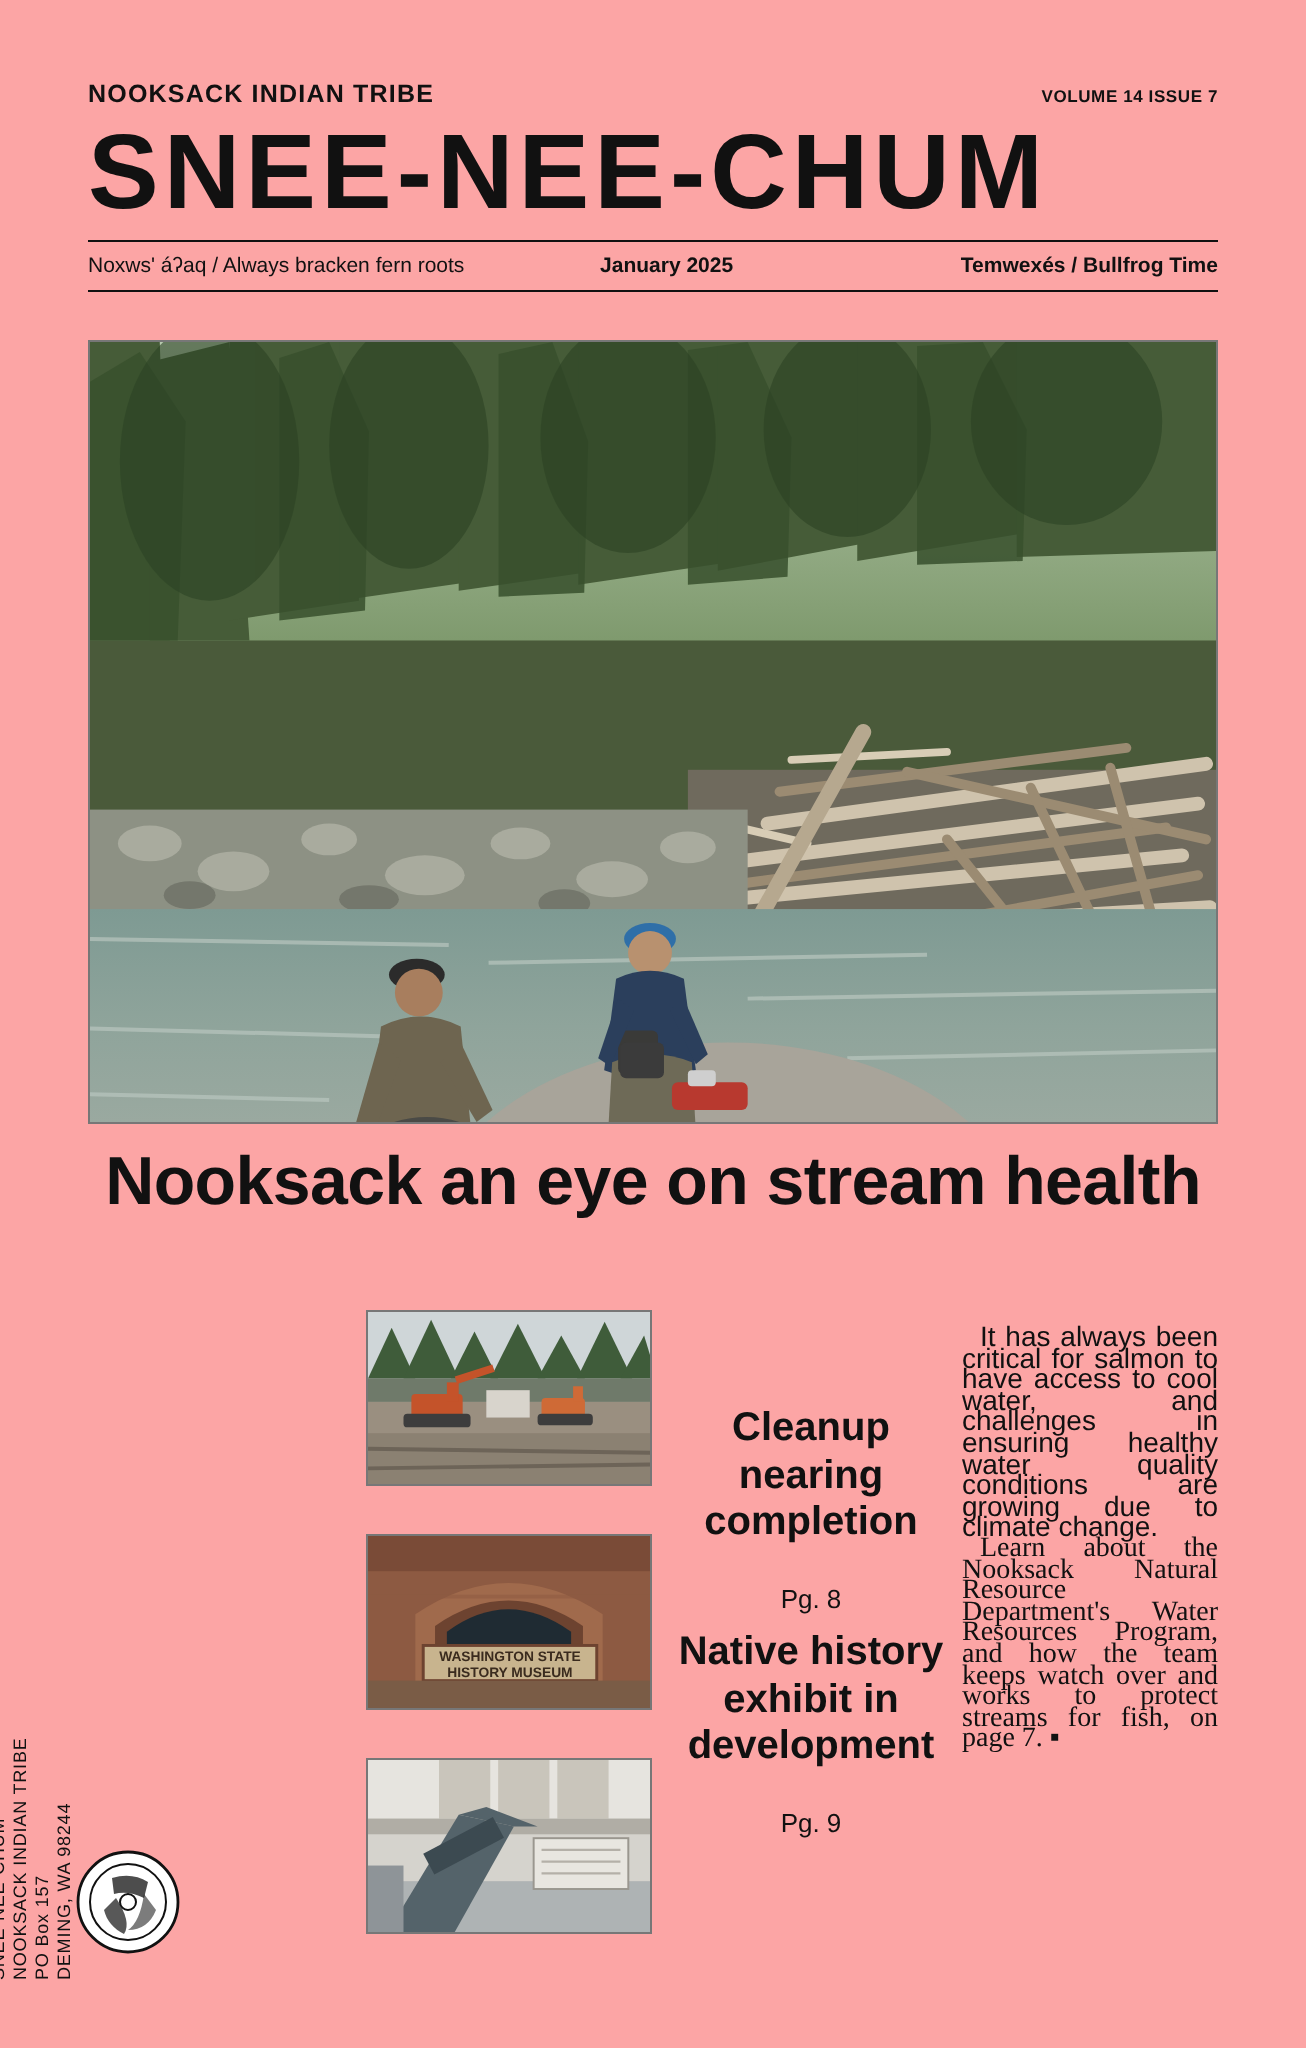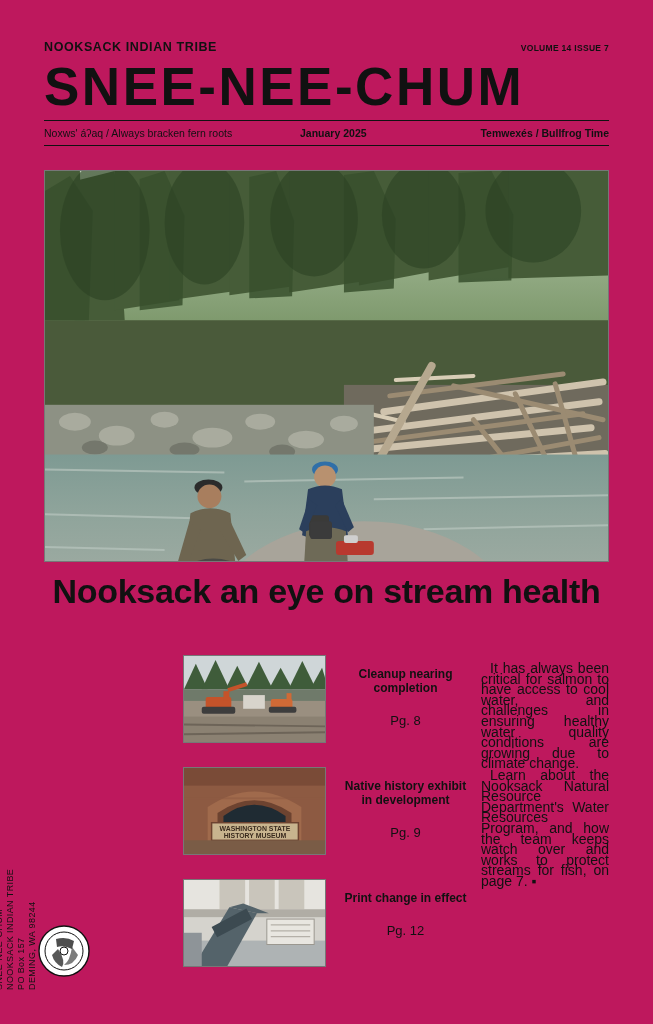--- a/index.html
+++ b/index.html
@@ -14,21 +14,21 @@
     color: #111111;
     position: relative;
     overflow: hidden;
   }
 
   .page {
     position: absolute;
     left: 0; top: 0;
     width: 653px;
     height: 1024px;
-    background: #be185d;
+    background: #fca5a5;
   }
 
   
   .masthead {
     position: absolute;
     left: 44px;
     top: 40px;
     width: 565px;
   }
   .mast-top {
@@ -159,44 +159,45 @@
     background: #ccc;
   }
   .teaser-thumb svg { display: block; width: 100%; height: 100%; }
   .teaser-txt {
     flex: 1 1 auto;
     text-align: center;
     padding-left: 12px;
     padding-top: 12px;
   }
   .teaser-title {
-    font-size: 12px;
+    font-size: 20px;
     font-weight: bold;
     line-height: 1.18;
     color: #111;
+    margin-top: 36px;
   }
   .teaser-page {
     margin-top: 18px;
     font-size: 13px;
     color: #111;
   }
 
   
   .blurb {
     position: absolute;
     left: 481px;
     top: 663px;
     width: 128px;
     font-size: 14px;
     line-height: 10.6px;
     text-align: justify;
     color: #111;
   }
   .blurb p { margin: 0; text-indent: 9px; }
-  .blurb p + p { margin-top: 1px; }
+  .blurb p + p { margin-top: 1px; font-family: Liberation Serif, serif; }
 </style>
 </head>
 <body>
 
 <div class="page">
 
   <div class="masthead">
     <div class="mast-top">
       <div class="tribe-name">NOOKSACK INDIAN TRIBE</div>
       <div class="volume">VOLUME 14 ISSUE 7</div>
@@ -465,24 +466,20 @@
           </g>
           <rect x="84" y="40" width="48" height="26" fill="#e8e6e0" stroke="#9a978f" stroke-width="1"></rect>
           <g stroke="#b4b0a8" stroke-width="1.2">
             <line x1="88" y1="46" x2="128" y2="46"></line>
             <line x1="88" y1="52" x2="128" y2="52"></line>
             <line x1="88" y1="58" x2="128" y2="58"></line>
           </g>
           <rect x="0" y="54" width="18" height="34" fill="#8e9498"></rect>
         </svg>
       </div>
-      <div class="teaser-txt">
-        <div class="teaser-title">Print change in effect</div>
-        <div class="teaser-page">Pg. 12</div>
-      </div>
     </div>
 
   </div>
 
   <div class="blurb">
     <p>It has always been critical for salmon to have access to cool water, and challenges in ensuring healthy water quality conditions are growing due to climate change.</p>
     <p>Learn about the Nooksack Natural Resource Department's Water Resources Program, and how the team keeps watch over and works to protect streams for fish, on page 7. ▪</p>
   </div>
 
 </div>

